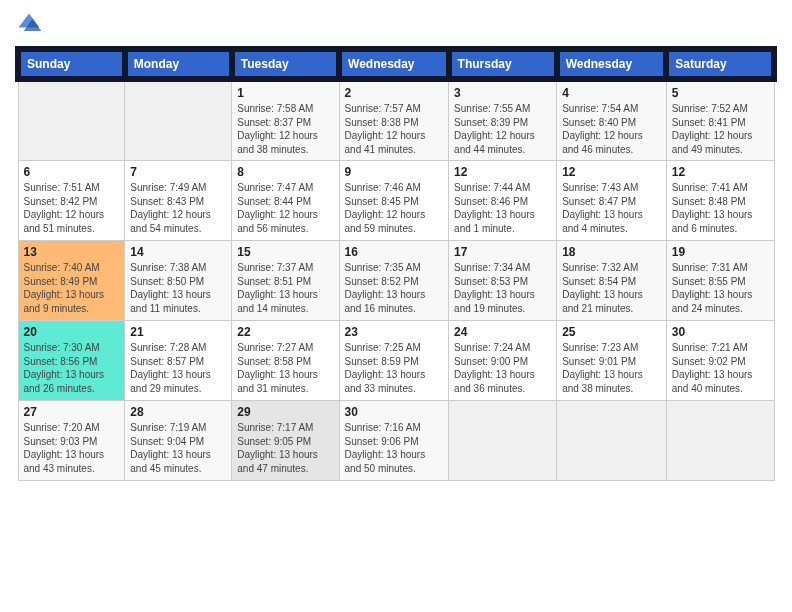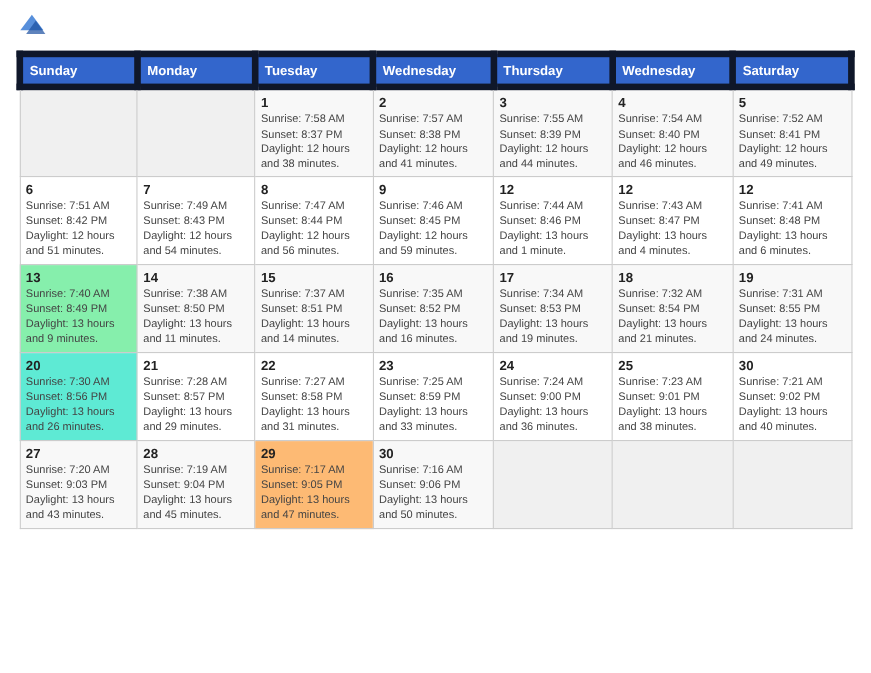--- a/index.html
+++ b/index.html
@@ -176,21 +176,21 @@
           <td style="background: rgb(255, 255, 255);">
             <div class="day-number">12</div>
             <div class="day-info">Sunrise: 7:43 AM<br>Sunset: 8:47 PM<br>Daylight: 13 hours and 4 minutes.</div>
           </td>
           <td style="background: rgb(255, 255, 255);">
             <div class="day-number">12</div>
             <div class="day-info">Sunrise: 7:41 AM<br>Sunset: 8:48 PM<br>Daylight: 13 hours and 6 minutes.</div>
           </td>
         </tr>
         <tr>
-          <td style="background: #86efac; margin-left: 12px;">
+          <td style="background: #fdba74; margin-left: 12px;">
             <div class="day-number">13</div>
             <div class="day-info">Sunrise: 7:40 AM<br>Sunset: 8:49 PM<br>Daylight: 13 hours and 9 minutes.</div>
           </td>
           <td style="background: rgb(248, 248, 248);">
             <div class="day-number">14</div>
             <div class="day-info">Sunrise: 7:38 AM<br>Sunset: 8:50 PM<br>Daylight: 13 hours and 11 minutes.</div>
           </td>
           <td style="background: rgb(248, 248, 248);">
             <div class="day-number">15</div>
             <div class="day-info">Sunrise: 7:37 AM<br>Sunset: 8:51 PM<br>Daylight: 13 hours and 14 minutes.</div>
@@ -244,21 +244,21 @@
         </tr>
         <tr>
           <td style="background: rgb(248, 248, 248);">
             <div class="day-number">27</div>
             <div class="day-info">Sunrise: 7:20 AM<br>Sunset: 9:03 PM<br>Daylight: 13 hours and 43 minutes.</div>
           </td>
           <td style="background: rgb(248, 248, 248);">
             <div class="day-number">28</div>
             <div class="day-info">Sunrise: 7:19 AM<br>Sunset: 9:04 PM<br>Daylight: 13 hours and 45 minutes.</div>
           </td>
-          <td style="background: #fdba74;">
+          <td style="background: #e5e5e5;">
             <div class="day-number">29</div>
             <div class="day-info">Sunrise: 7:17 AM<br>Sunset: 9:05 PM<br>Daylight: 13 hours and 47 minutes.</div>
           </td>
           <td style="background: rgb(248, 248, 248);">
             <div class="day-number">30</div>
             <div class="day-info">Sunrise: 7:16 AM<br>Sunset: 9:06 PM<br>Daylight: 13 hours and 50 minutes.</div>
           </td>
           <td class="empty-cell"></td>
           <td class="empty-cell"></td>
           <td class="empty-cell"></td>

